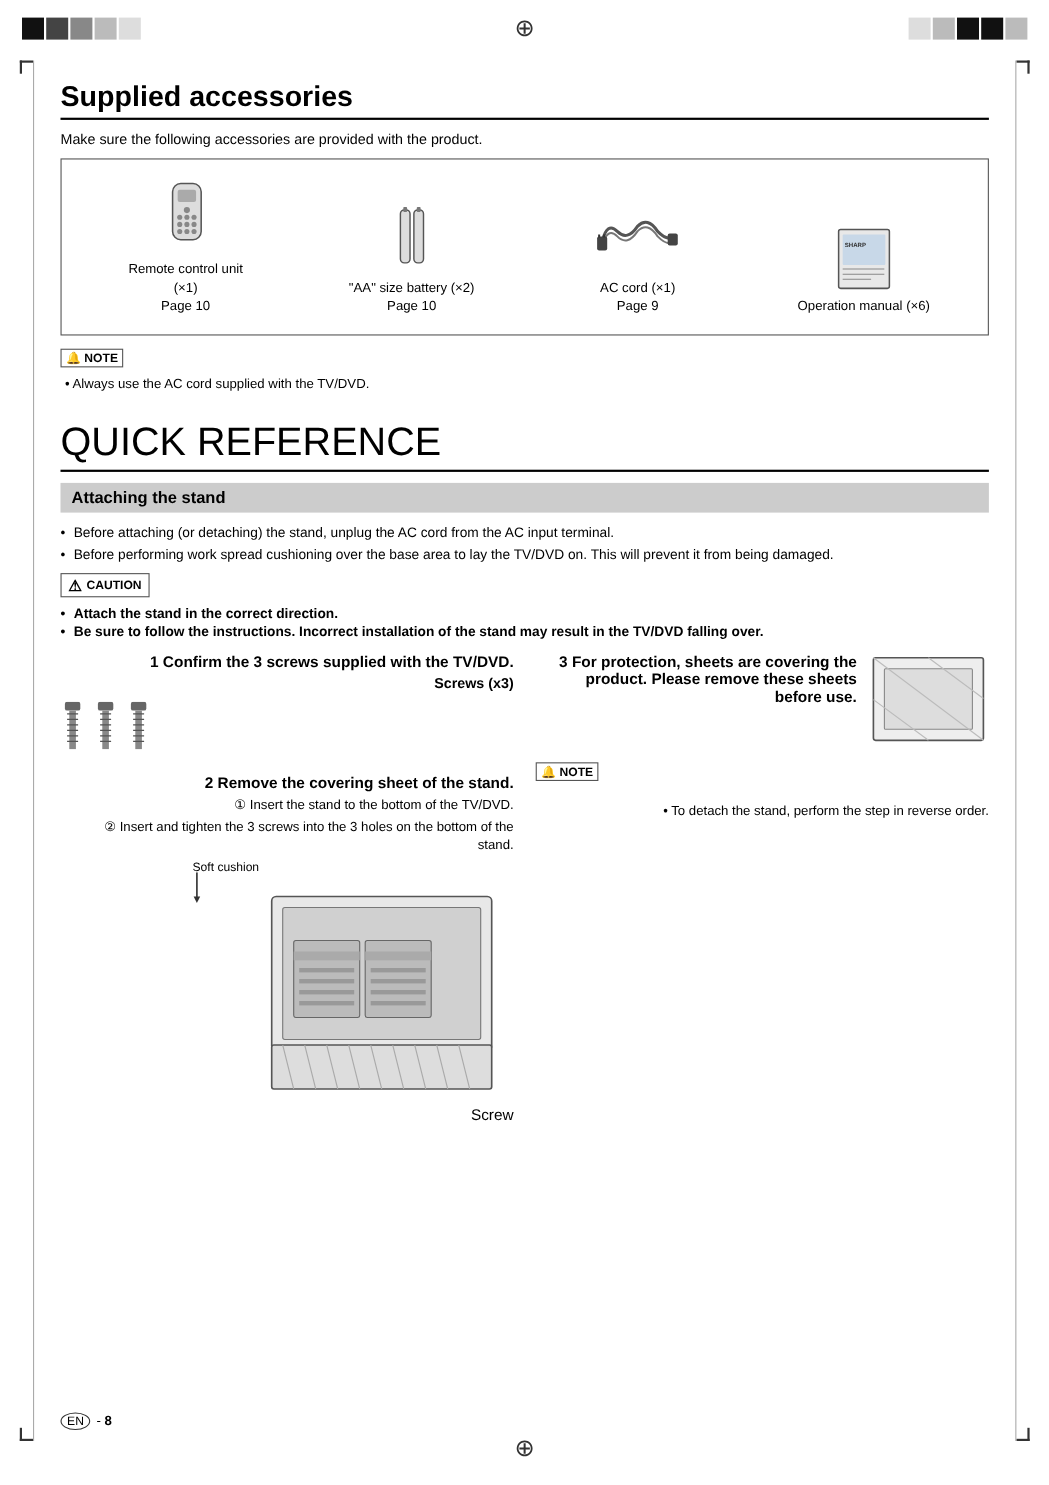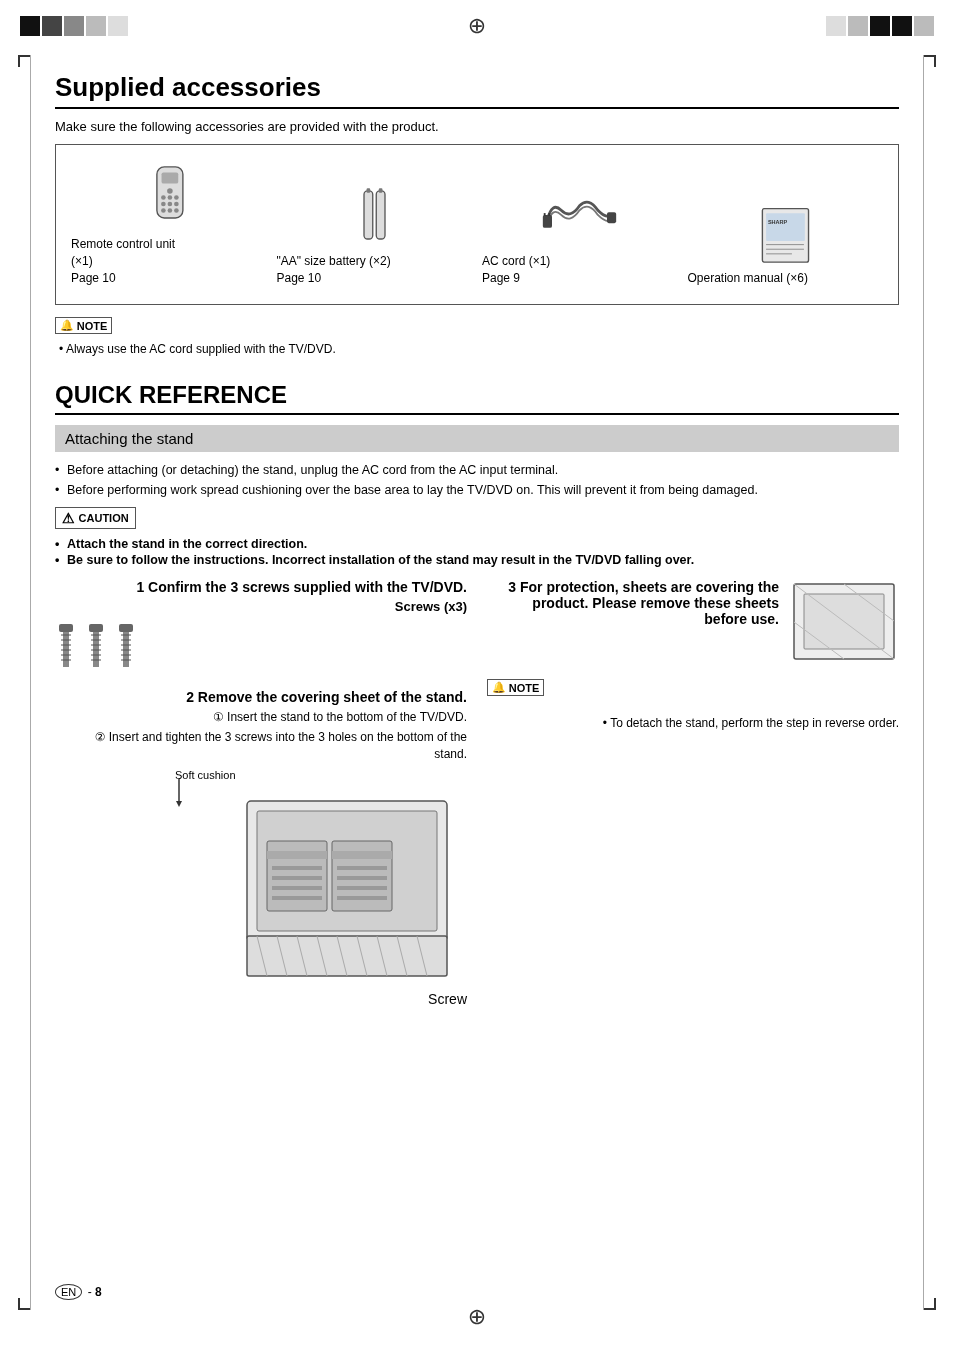--- a/index.html
+++ b/index.html
@@ -121,21 +121,21 @@
     .accessory-icon {
       height: 70px;
       display: flex;
       align-items: flex-end;
       justify-content: center;
       margin-bottom: 6px;
     }
     .accessory-label {
       font-size: 12px;
       line-height: 1.4;
-      text-align: left;
+      text-align: center;
     }
 
     
     .remote-svg { width: 55px; height: 65px; }
     .battery-svg { width: 35px; height: 65px; }
     .cord-svg { width: 75px; height: 55px; }
     .stand-svg { width: 75px; height: 60px; }
     .manual-svg { width: 60px; height: 60px; }
 
     
@@ -154,32 +154,32 @@
       border: 1px solid #555;
       padding: 1px 4px;
       white-space: nowrap;
     }
     .note-text {
       font-size: 12px;
     }
 
     
     .quick-ref-title {
-      font-size: 24px;
-      font-weight: bold;
+      font-size: 36px;
+      font-weight: normal;
       margin-bottom: 4px;
       margin-top: 5px;
     }
 
     
     .subsection-header {
       background: #ccc;
       padding: 5px 10px;
       font-size: 15px;
-      font-weight: normal;
+      font-weight: bold;
       margin-bottom: 10px;
     }
 
     .bullet-list {
       list-style: none;
       padding: 0;
       margin-bottom: 8px;
     }
     .bullet-list li {
       font-size: 12.5px;

